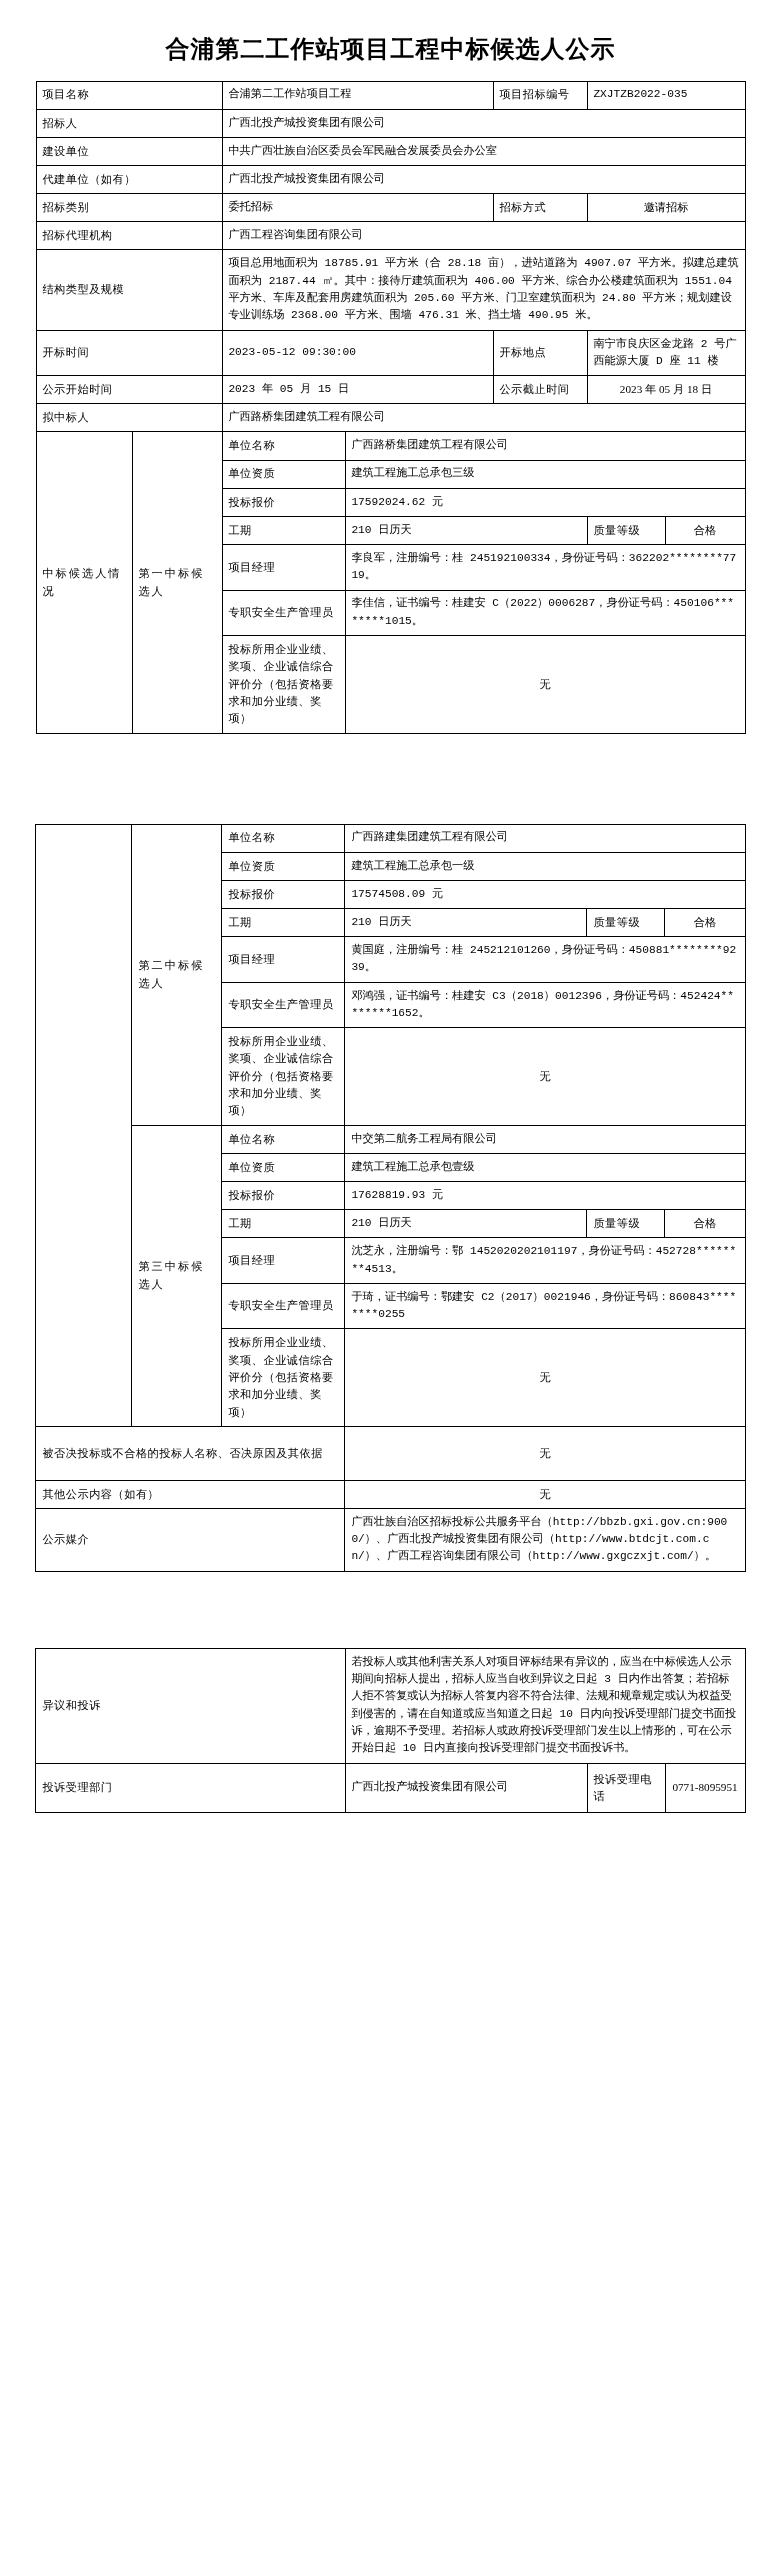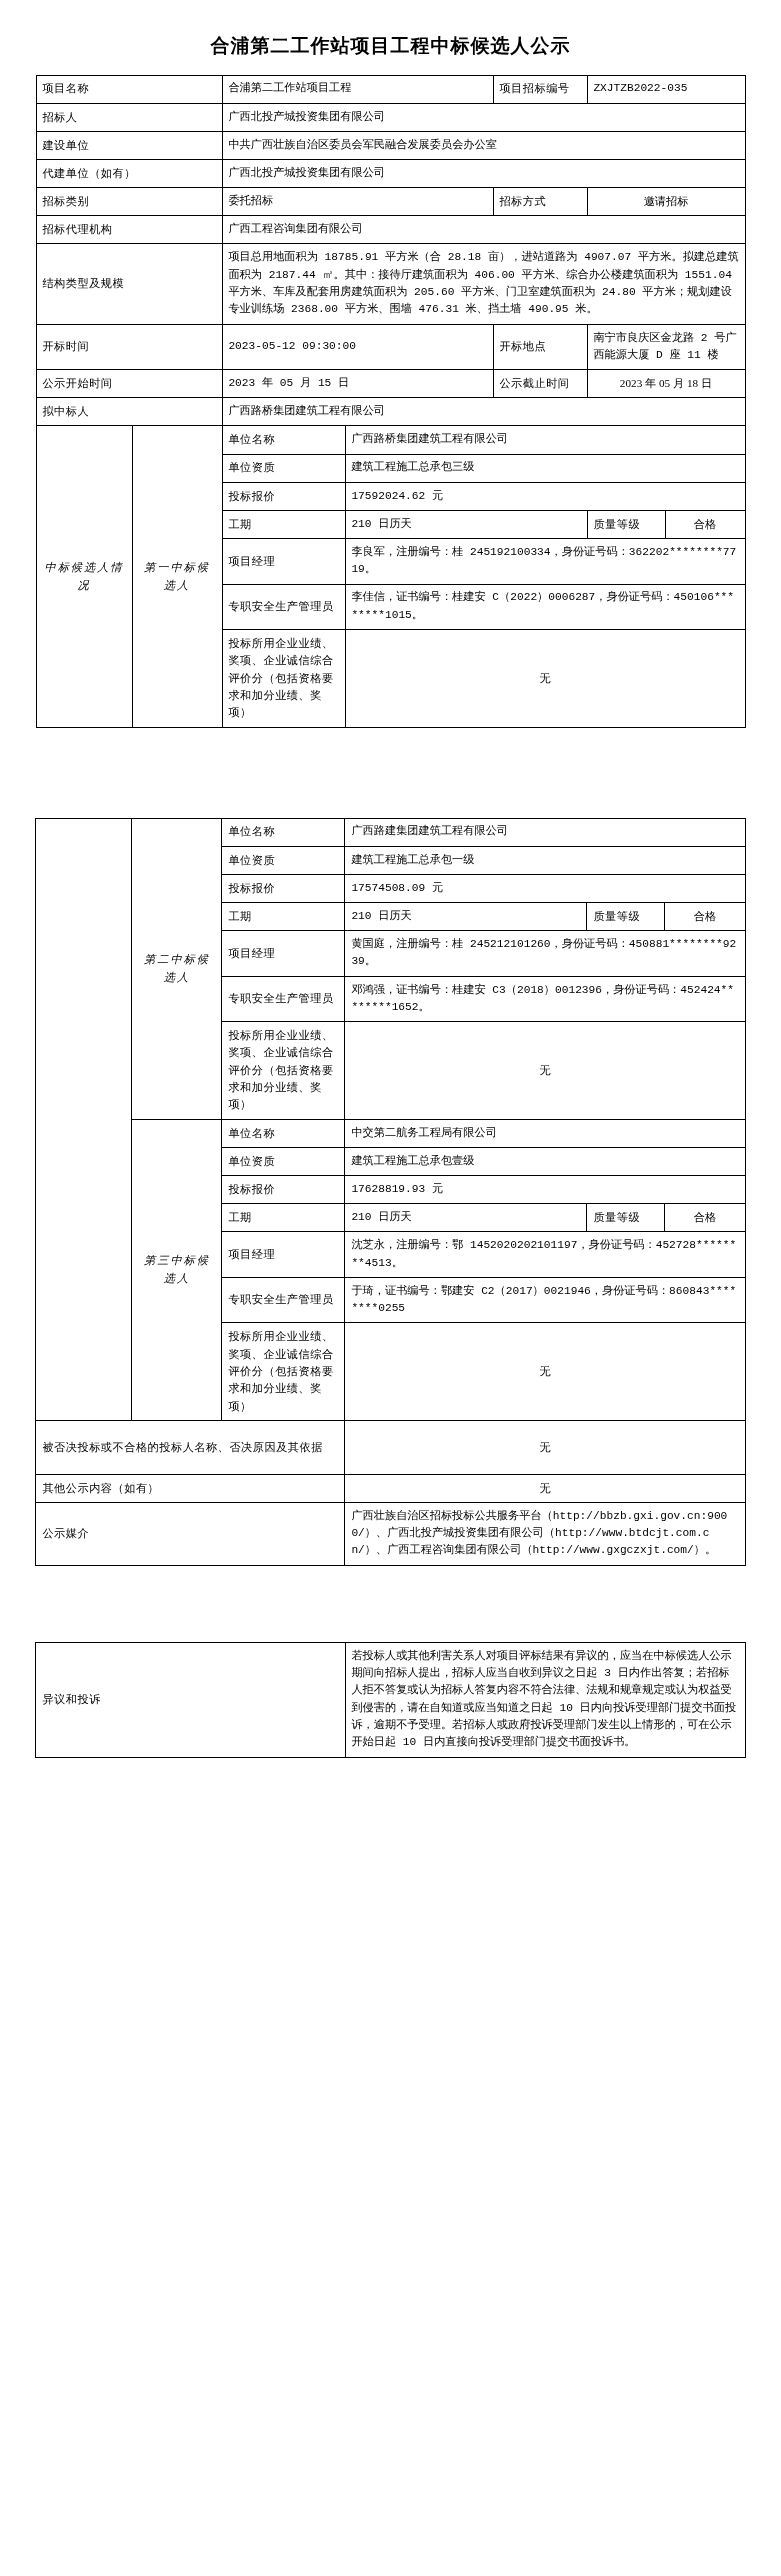--- a/index.html
+++ b/index.html
@@ -12,21 +12,21 @@
     font-family: "Liberation Serif", "DejaVu Serif", serif;
     color: #000;
     -webkit-font-smoothing: antialiased;
   }
   .page {
     width: 781px;
     position: relative;
   }
   .doc-title {
     text-align: center;
-    font-size: 19px;
+    font-size: 24px;
     font-weight: bold;
     letter-spacing: 1px;
     padding: 33px 0 15.6px 0;
     font-family: "Liberation Serif", "DejaVu Serif", serif;
   }
   table.main {
     border-collapse: collapse;
     width: 709px;
     margin: 0 auto;
     table-layout: fixed;
@@ -44,25 +44,24 @@
     letter-spacing: 0.5px;
   }
   td.val {
     text-align: left;
     font-family: Liberation Mono, monospace;
   }
   td.ctr {
     text-align: center;
   }
   .vert {
-    text-align: center;
+    text-align: left;
     letter-spacing: 2px;
     line-height: 1.35;
     padding: 3.9px 2px;
-    font-style: italic;
   }
   .gap {
     height: 90px;
   }
   .gap2 {
     height: 76px;
   }
   .para {
     text-align: justify;
     line-height: 1.7;
@@ -276,19 +275,25 @@
       <col style="width:148px">
       <col style="width:94px">
       <col style="width:78px">
       <col style="width:80px">
     </colgroup>
     <tbody>
       <tr>
         <td class="lbl" colspan="3">异议和投诉</td>
         <td class="val para" colspan="4">若投标人或其他利害关系人对项目评标结果有异议的，应当在中标候选人公示期间向招标人提出，招标人应当自收到异议之日起 3 日内作出答复；若招标人拒不答复或认为招标人答复内容不符合法律、法规和规章规定或认为权益受到侵害的，请在自知道或应当知道之日起 10 日内向投诉受理部门提交书面投诉，逾期不予受理。若招标人或政府投诉受理部门发生以上情形的，可在公示开始日起 10 日内直接向投诉受理部门提交书面投诉书。</td>
       </tr>
+      <tr>
+        <td class="lbl" colspan="3" style="height:39px">投诉受理部门</td>
+        <td class="val" colspan="2">广西北投产城投资集团有限公司</td>
+        <td class="lbl">投诉受理电话</td>
+        <td class="ctr">0771-8095951</td>
+      </tr>
     </tbody>
   </table>
 
   <div style="height:39px"></div>
 
 </div>
 
 
 </body></html>

